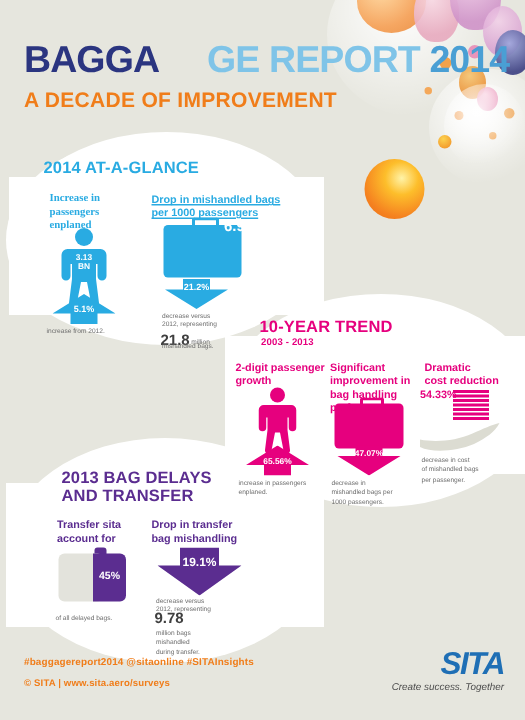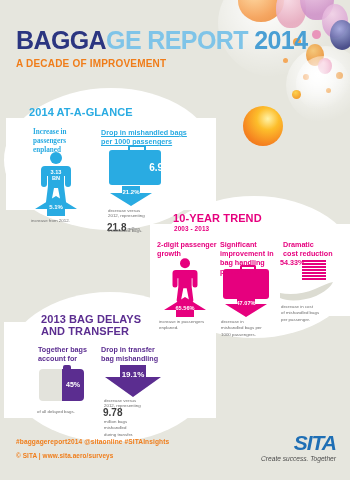--- a/index.html
+++ b/index.html
@@ -16,23 +16,23 @@
   .haze{position:absolute;border-radius:50%;background:radial-gradient(circle at 40% 35%,rgba(255,255,255,.95),rgba(255,255,255,0) 70%);}
 
   
   .card{position:absolute;background:#fff;border-radius:50%;}
   .card-rect{position:absolute;background:#fff;}
 
   
   #header{position:absolute;left:16px;top:28px;z-index:30;}
   #title{font-size:25px;font-weight:bold;letter-spacing:-.6px;line-height:1;white-space:nowrap;}
   #title .t1{color:#2b3580;}
-  #title .t2{color:#7fc4e8;}
+  #title .t2{color:#7fc4e8;margin-left:32px;}
   #title .t3{color:#4a9fd4;}
-  #subtitle{margin-top:5px;font-size:10px;font-weight:bold;color:#f07d1a;letter-spacing:.2px;white-space:nowrap;}
+  #subtitle{margin-top:5px;font-size:14px;font-weight:bold;color:#f07d1a;letter-spacing:.2px;white-space:nowrap;}
 
   
   .sec-title{position:absolute;font-weight:bold;letter-spacing:.1px;z-index:25;}
   .lbl{position:absolute;font-weight:bold;font-size:7.2px;line-height:1.25;z-index:25;}
   .tiny{position:absolute;font-size:4.4px;line-height:1.45;color:#6d6d6d;z-index:25;}
   .big-num{font-size:10px;font-weight:bold;color:#3f3f3f;}
   .pct-in{position:absolute;z-index:26;font-weight:bold;color:#fff;}
 
   
   .person{position:absolute;z-index:24;}
@@ -113,21 +113,21 @@
   <svg class="arrow-up" style="left:35px;top:196px;" width="42" height="20" viewBox="0 0 42 20">
     <path d="M21 0 L42 13 H30 v7 H12 v-7 H0 Z" fill="#29abe2"></path>
   </svg>
   <div class="pct-in" style="left:35px;top:204px;width:42px;text-align:center;font-size:6px;">5.1%</div>
   <div class="tiny" style="left:31px;top:218px;width:62px;">increase from 2012.</div>
 
   <div class="lbl" style="left:101px;top:128px;color:#29abe2;white-space:pre-line;text-decoration:underline;">Drop in mishandled bags
 per 1000 passengers</div>
   <div class="handle" style="left:128px;top:145px;width:14px;height:6px;border:2px solid #29abe2;border-bottom:none;background:none;"></div>
   <div class="suitcase" style="left:109px;top:150px;width:52px;height:35px;background:#29abe2;"></div>
-  <div class="pct-in" style="left:109px;top:162px;width:52px;text-align:center;font-size:10px;padding-left:24px;">6.96</div>
+  <div class="pct-in" style="left:109px;top:146px;width:52px;text-align:center;font-size:10px;padding-left:24px;">6.96</div>
   <svg class="arrow-dn" style="left:110px;top:186px;" width="42" height="20" viewBox="0 0 42 20">
     <path d="M21 20 L0 7 H12 V0 h18 v7 h12 Z" fill="#29abe2"></path>
   </svg>
   <div class="pct-in" style="left:110px;top:189px;width:42px;text-align:center;font-size:6px;">21.2%</div>
   <div class="tiny" style="left:108px;top:208px;width:60px;">decrease versus</div>
   <div class="tiny" style="left:108px;top:213px;width:60px;">2012, representing</div>
   <div style="position:absolute;left:107px;top:217px;z-index:25;">
     <span class="big-num">21.8</span><span class="tiny" style="position:relative;left:1px;top:-1px;">million</span>
   </div>
   <div class="tiny" style="left:108px;top:228px;width:62px;">mishandled bags.</div>
@@ -177,21 +177,21 @@
     <div class="coin" style="left:0;top:18px;width:24px;"></div>
   </div>
   <div class="pct-in" style="left:280px;top:258px;font-size:7.2px;color:#e6007e;">54.33%</div>
   <div class="tiny" style="left:281px;top:304px;width:58px;white-space:pre-line;">decrease in cost
 of mishandled bags
 per passenger.</div>
 
   <div class="sec-title" style="left:41px;top:313px;font-size:11px;color:#5b2d90;">2013 BAG DELAYS</div>
   <div class="sec-title" style="left:41px;top:325px;font-size:11px;color:#5b2d90;">AND TRANSFER</div>
 
-  <div class="lbl" style="left:38px;top:345px;color:#5b2d90;white-space:pre-line;">Together bags
+  <div class="lbl" style="left:38px;top:345px;color:#5b2d90;white-space:pre-line;">Transfer sita
 account for</div>
   <div>
     <div style="position:absolute;left:39px;top:369px;width:30px;height:32px;background:#e3e3dc;border-radius:4px;z-index:24;"></div>
     <div style="position:absolute;left:63px;top:365px;width:8px;height:7px;background:#5b2d90;border-radius:2px 2px 0 0;z-index:23;"></div>
     <div style="position:absolute;left:62px;top:369px;width:22px;height:32px;background:#5b2d90;border-radius:0 4px 4px 0;z-index:24;"></div>
   </div>
   <div class="pct-in" style="left:62px;top:381px;width:22px;text-align:center;font-size:7px;">45%</div>
   <div class="tiny" style="left:37px;top:409px;width:66px;">of all delayed bags.</div>
 
   <div class="lbl" style="left:101px;top:345px;color:#5b2d90;white-space:pre-line;">Drop in transfer

